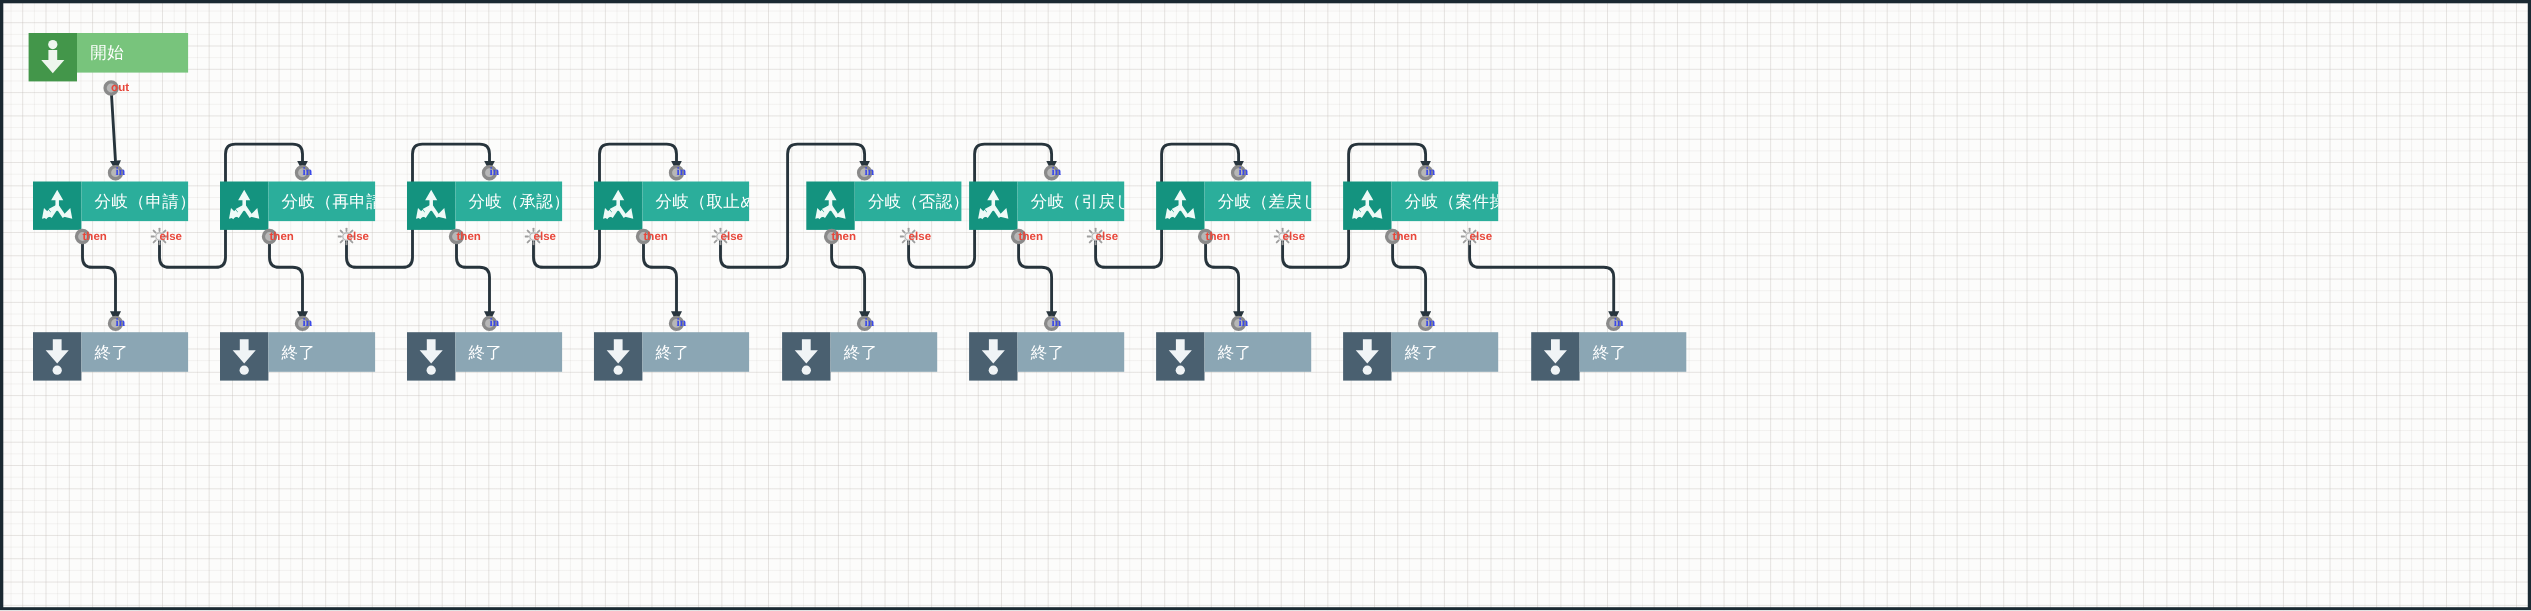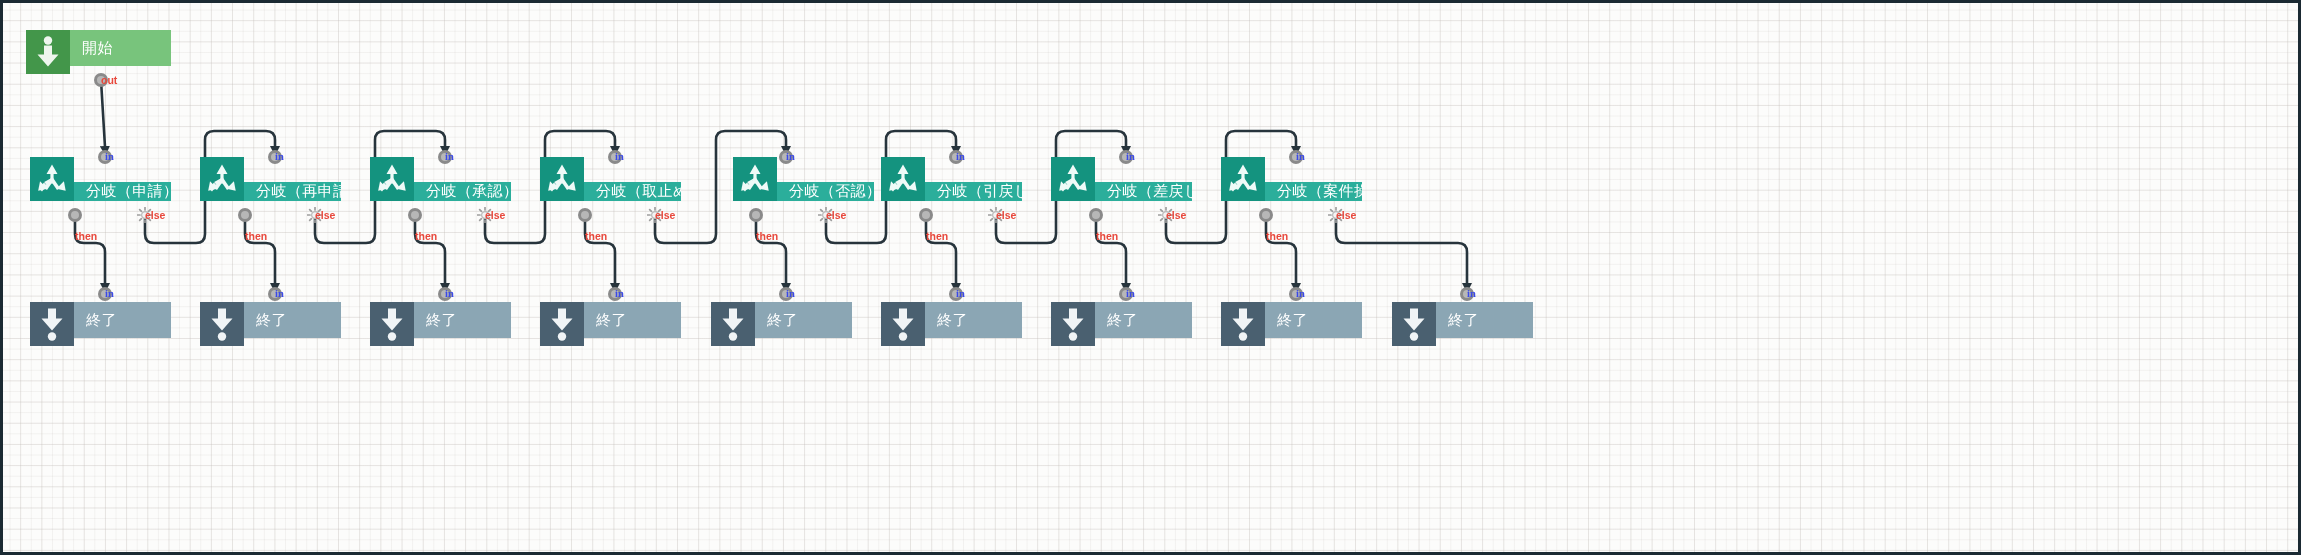--- a/index.html
+++ b/index.html
@@ -54,21 +54,21 @@
     letter-spacing:.4px;
     padding-left:12px;
     white-space:nowrap;
     overflow:hidden;
   }
 
   .node.start{width:145px;}
   .node.start .ic{background:#43964a;}
   .node.start .lbl{background:#78c47c;}
 
-  .node.branch{width:145px;align-items:flex-end;}
+  .node.branch{width:145px;}
   .node.branch .ic{background:#14937f;}
   .node.branch .lbl{background:#2bae9b;}
 
   .node.end{width:145px;}
   .node.end .ic{background:#4a6070;}
   .node.end .lbl{background:#8ba6b4;}
 
   
   .port{position:absolute;width:0;height:0;}
   .port .dot{
@@ -83,21 +83,21 @@
     left:-8px;top:-8px;width:16px;height:16px;
   }
   .port .ptxt{
     position:absolute;left:0;top:-7px;
     font-size:10.5px;font-weight:bold;
     line-height:14px;
     white-space:nowrap;
   }
   .port.in  .ptxt{color:#3a49e8;font-family:Liberation Serif, serif;}
   .port.out .ptxt{color:#e8483c;}
-  .port.then .ptxt{color:#e8483c;margin-top:21px;}
+  .port.then .ptxt{color:#e8483c;}
   .port.else .ptxt{color:#e8483c;}
 </style>
 </head>
 <body>
 
 <div id="stage">
   <div id="grid"></div>
 
   <svg id="edges" viewBox="0 0 2301 555" xmlns="http://www.w3.org/2000/svg">
     <defs>

